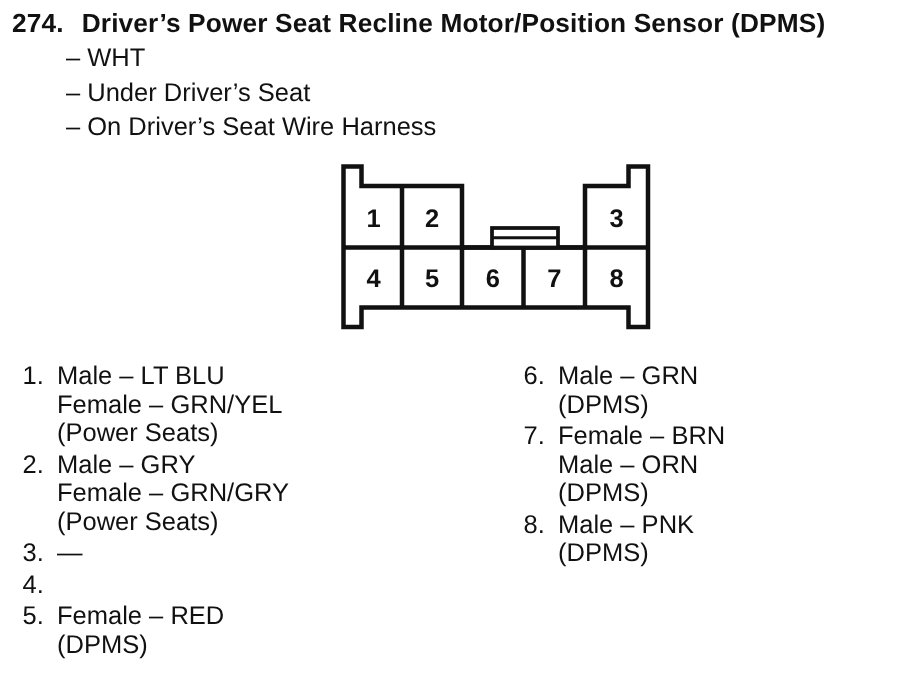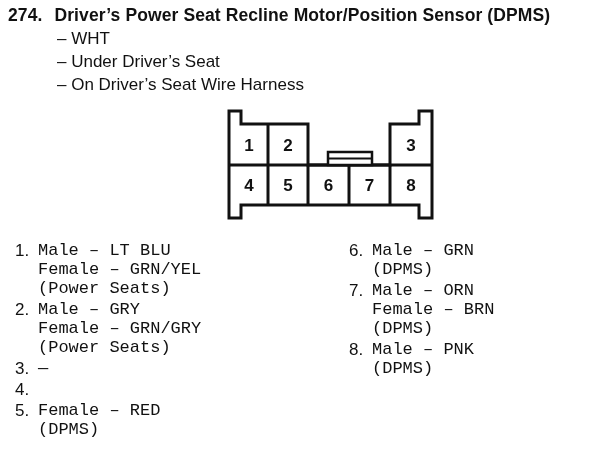--- a/index.html
+++ b/index.html
@@ -19,21 +19,21 @@
     top: 5px;
     display: flex;
     gap: 12px;
     font-weight: bold;
     font-size: 17.5px;
     white-space: nowrap;
     letter-spacing: 0.1px;
   }
   .bullets {
     position: absolute;
-    left: 57px;
+    left: 44px;
     top: 27px;
     font-size: 17px;
     line-height: 23px;
     white-space: nowrap;
   }
   
   svg.connector {
     position: absolute;
     left: 0;
     top: 0;
@@ -58,21 +58,21 @@
   .pin-col.right { left: 349px; }
   .pin-item {
     display: flex;
     margin-bottom: 2px;
   }
   .pin-num {
     width: 23px;
     flex: 0 0 23px;
   }
   .pin-lines { display: block; }
-  .pin-line { display: block; font-family: Liberation Mono, monospace; }
+  .pin-line { display: block; }
 </style>
 </head>
 <body>
 
 <div class="page">
 
   <div class="header-row">
     <span>274.</span>
     <span>Driver’s Power Seat Recline Motor/Position Sensor (DPMS)</span>
   </div>
@@ -146,22 +146,22 @@
     <div class="pin-item">
       <span class="pin-num">6.</span>
       <span class="pin-lines">
         <span class="pin-line">Male – GRN</span>
         <span class="pin-line">(DPMS)</span>
       </span>
     </div>
     <div class="pin-item">
       <span class="pin-num">7.</span>
       <span class="pin-lines">
+        <span class="pin-line">Female – BRN</span>
         <span class="pin-line">Male – ORN</span>
-        <span class="pin-line">Female – BRN</span>
         <span class="pin-line">(DPMS)</span>
       </span>
     </div>
     <div class="pin-item">
       <span class="pin-num">8.</span>
       <span class="pin-lines">
         <span class="pin-line">Male – PNK</span>
         <span class="pin-line">(DPMS)</span>
       </span>
     </div>

